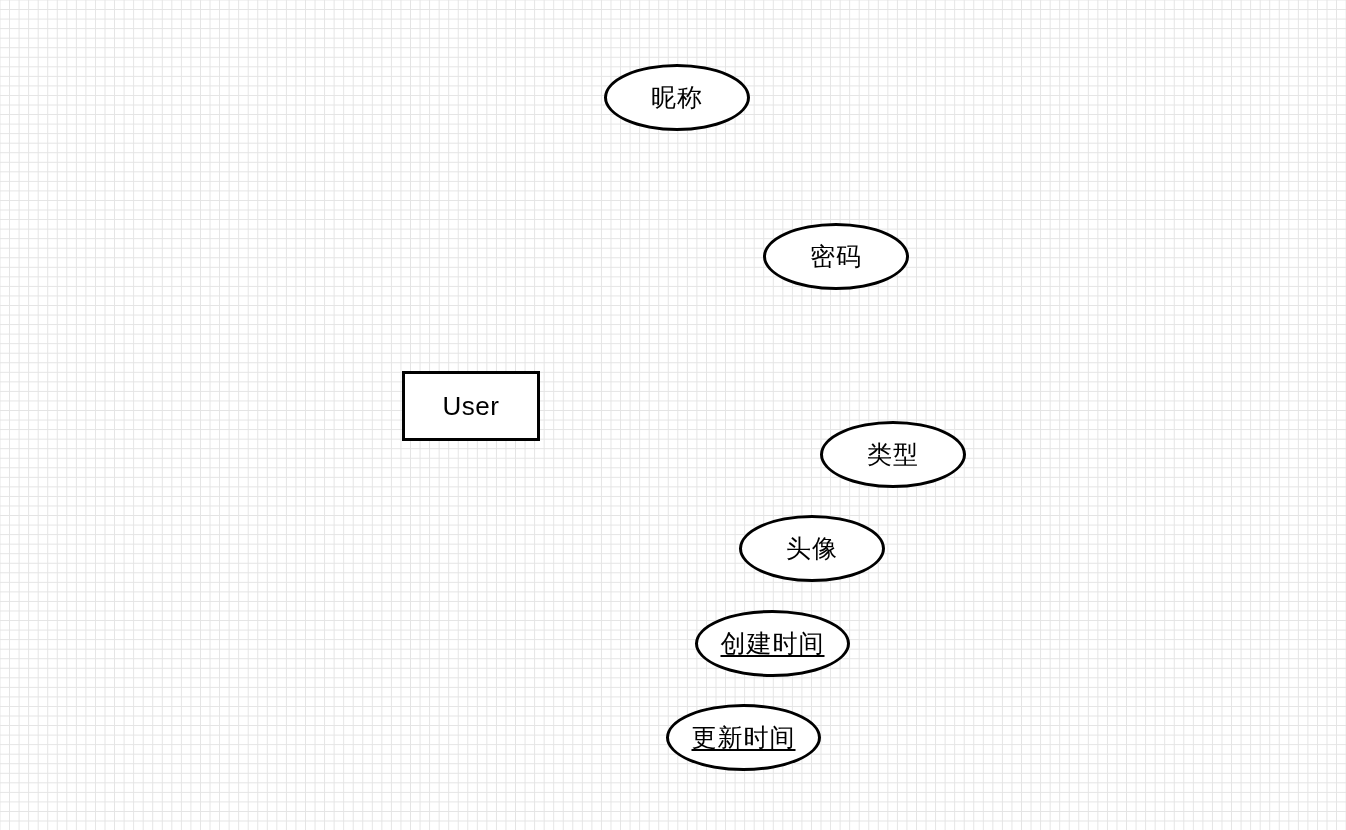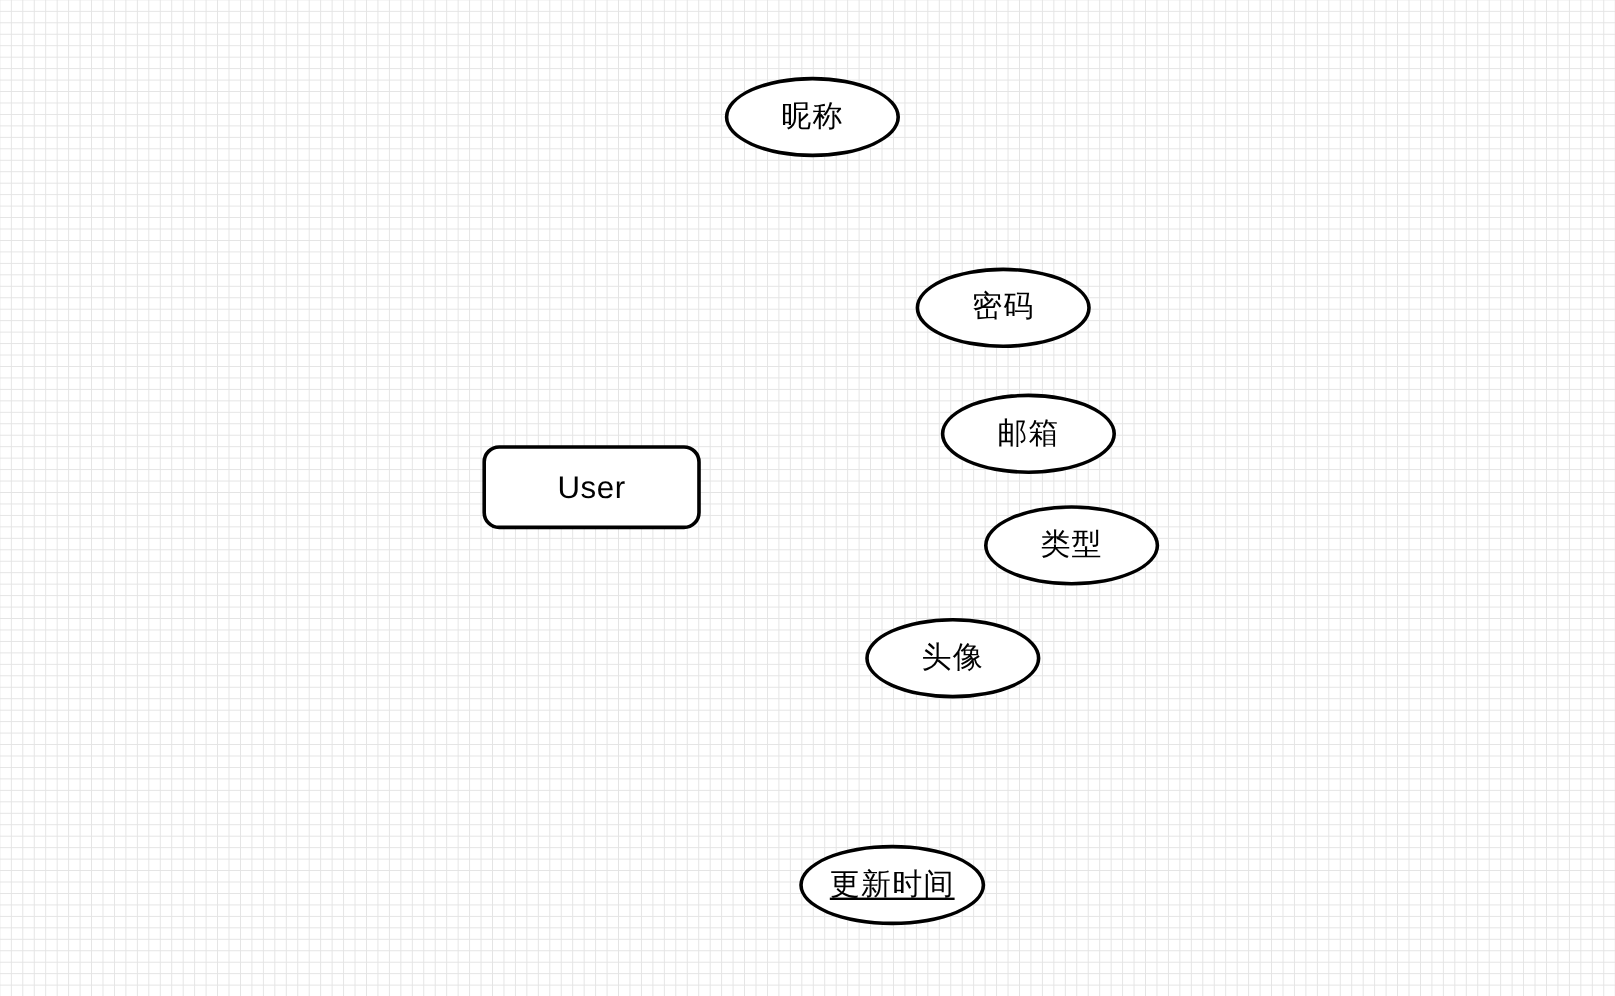--- a/index.html
+++ b/index.html
@@ -57,43 +57,43 @@
     text-decoration: underline;
     text-underline-offset: 3px;
     text-decoration-thickness: 2px;
   }
 </style>
 </head>
 <body>
 
 <div id="canvas" style="background-color: rgb(255, 255, 255);">
 
-  <div class="node entity" style="left: 402px; top: 371px; width: 182px; height: 70px; border-radius: 14px;">
+  <div class="node entity" style="left: 402px; top: 371px; width: 138px; height: 70px;">
     <span class="node-label">User</span>
   </div>
 
   <div class="node attribute" style="left: 604px; top: 64px; width: 146px; height: 67px;">
     <span class="node-label">昵称</span>
   </div>
 
 
-  <div class="node attribute" style="left: 763px; top: 223px; width: 146px; height: 67px; font-family: Liberation Mono, monospace;">
+  <div class="node attribute" style="left: 763px; top: 223px; width: 146px; height: 67px;">
     <span class="node-label">密码</span>
   </div>
 
-  <div class="node attribute" style="left: 784px; top: 328px; width: 146px; height: 67px;">
-    <span class="node-label">邮箱</span>
-  </div>
 
   <div class="node attribute" style="left: 784px; top: 421px; width: 146px; height: 67px; margin-left: 36px;">
     <span class="node-label">类型</span>
   </div>
 
-  <div class="node attribute" style="left: 721px; top: 515px; width: 146px; height: 67px;">
+  <div class="node attribute" style="left: 739px; top: 515px; width: 146px; height: 67px;">
     <span class="node-label">头像</span>
   </div>
 
+  <div class="node attribute key-attr" style="left: 695px; top: 610px; width: 155px; height: 67px;">
+    <span class="node-label">创建时间</span>
+  </div>
 
   <div class="node attribute key-attr" style="left: 622px; top: 704px; width: 155px; height: 67px; margin-left: 44px;">
     <span class="node-label">更新时间</span>
   </div>
 
 </div>
 
 </body></html>

